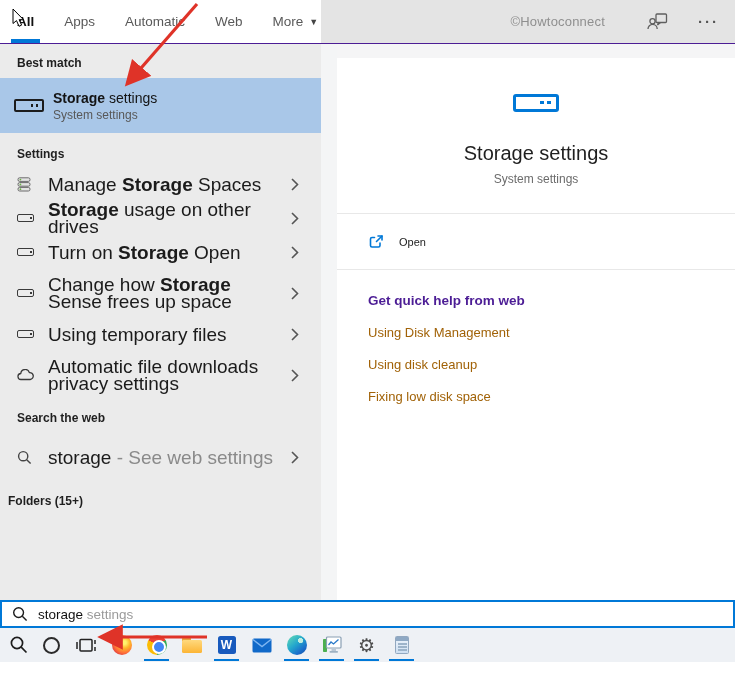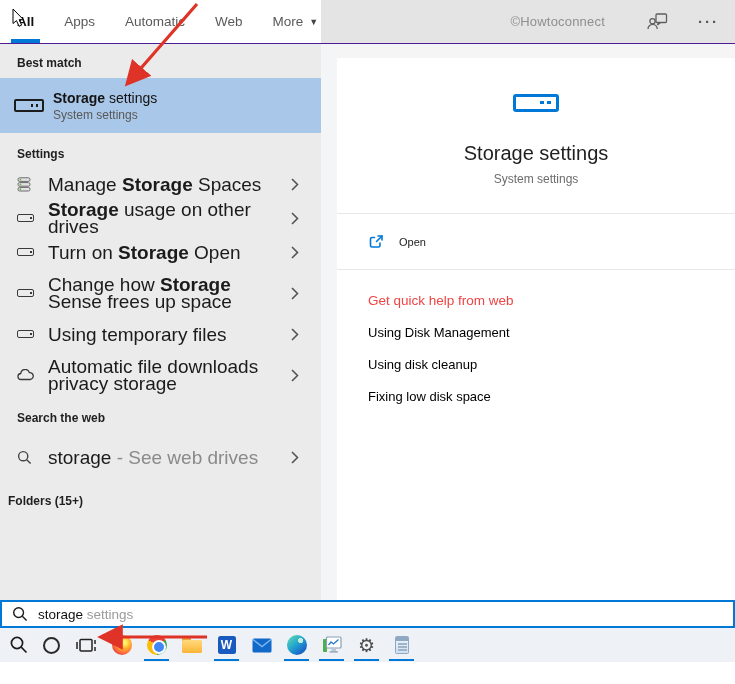--- a/index.html
+++ b/index.html
@@ -56,22 +56,22 @@
   
   .preview-head { text-align:center; padding-bottom:27px; border-bottom:1px solid #e8e8e8; }
   .pv-icon { position:relative; width:46px; height:18px; border:3.2px solid var(--accent,#0078d7); border-radius:3px; margin:36px auto 0; }
   .pv-icon i { position:absolute; top:3.5px; width:4px; height:3.5px; background:var(--accent,#0078d7); }
   .pv-icon .p1 { left:24px; } .pv-icon .p2 { left:31px; }
   .pv-title { font-size:20px; color:#1f1f1f; margin-top:30px; }
   .pv-sub { font-size:12px; color:#6b6b6b; margin-top:7px; }
   .open-row { height:56px; display:flex; align-items:center; padding-left:31px; border-bottom:1px solid #e8e8e8; cursor:pointer; }
   .open-row span { font-size:11px; color:#222; margin-left:15px; }
   .help { padding:23px 0 0 31px; }
-  .help-header { font-size:13.5px; font-weight:400; color:#ef4444; }
-  .help-link { font-size:13px; color:#000000; margin-top:17px; cursor:pointer; }
+  .help-header { font-size:13.5px; font-weight:700; color:#4c1d95; }
+  .help-link { font-size:13px; color:#a16207; margin-top:17px; cursor:pointer; }
 
   
   .search-bar { height:28px; background:#fff; border:2px solid var(--accent,#0078d7); display:flex; align-items:center; padding-left:10px; }
   .search-bar svg { margin-right:10px; }
   .q { font-size:13.5px; color:#111; white-space:pre; }
   .q.gray { color:#9a9a9a; }
 
   
   .taskbar { height:34px; background:#eef1f5; display:flex; align-items:center; padding-left:4px; }
   .slot { position:relative; width:35px; height:34px; display:flex; align-items:center; justify-content:center; cursor:pointer; }
@@ -238,38 +238,38 @@
             </svg>
           </span>
       </div>
 
       <div class="row two">
         <span class="row-icon">
           <svg width="17" height="12" viewBox="0 0 17 12" fill="none" stroke="#3a3a3a" stroke-width="1.3" stroke-linejoin="round">
             <path d="M13.2,10.5 H4.2 a3,3 0 0 1 -0.4,-6 a4.4,4.4 0 0 1 8.6,-0.9 a3,3 0 0 1 0.8,6.9 z"></path>
           </svg>
         </span>
-        <span class="row-label"><span>Automatic file downloads privacy storage</span><span class="b"></span><span></span></span>
+        <span class="row-label"><span>Automatic file downloads privacy settings</span><span class="b"></span><span></span></span>
         <span class="chev">
             <svg width="8" height="13" viewBox="0 0 8 13" fill="none" stroke="#555" stroke-width="1.6">
               <polyline points="1,1 6.5,6.5 1,12"></polyline>
             </svg>
           </span>
       </div>
 
       <div class="section-header hdr-web">Search the web</div>
 
       <div class="row">
         <span class="row-icon">
           <svg width="15" height="15" viewBox="0 0 15 15" fill="none" stroke="#444" stroke-width="1.4">
             <circle cx="6.2" cy="6.2" r="4.6"></circle>
             <line x1="9.7" y1="9.7" x2="13.6" y2="13.6"></line>
           </svg>
         </span>
-        <span class="row-label"><span>storage</span><span class="gray"> - See web drives</span></span>
+        <span class="row-label"><span>storage</span><span class="gray"> - See web settings</span></span>
         <span class="chev">
             <svg width="8" height="13" viewBox="0 0 8 13" fill="none" stroke="#555" stroke-width="1.6">
               <polyline points="1,1 6.5,6.5 1,12"></polyline>
             </svg>
           </span>
       </div>
 
       <div class="section-header hdr-folders">Folders (15+)</div>
     </aside>
 

